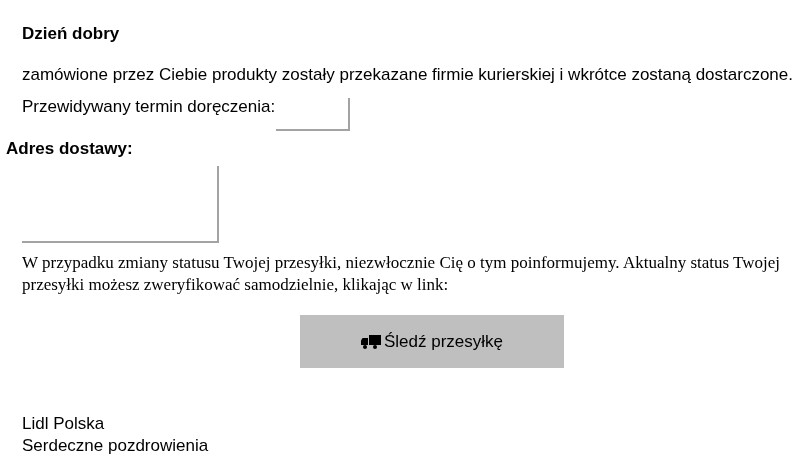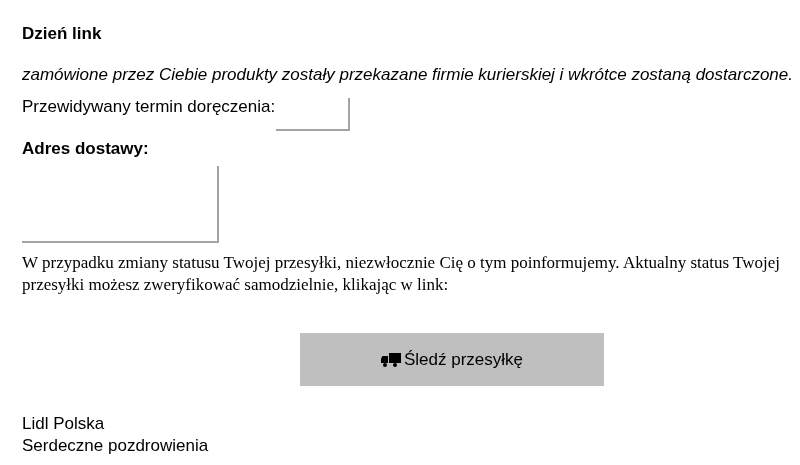--- a/index.html
+++ b/index.html
@@ -24,21 +24,20 @@
     position: absolute;
     left: 22px;
     top: 23px;
     white-space: nowrap;
   }
   .intro {
     position: absolute;
     left: 22px;
     top: 64px;
     white-space: nowrap;
-    font-style: italic;
   }
   .delivery-line {
     position: absolute;
     left: 22px;
     top: 96px;
     white-space: nowrap;
     text-align: center;
   }
   .redact {
     position: absolute;
@@ -48,42 +47,42 @@
     border-bottom: 2px solid #a3a3a3;
   }
   .redact-date {
     left: 276px;
     top: 98px;
     width: 74px;
     height: 33px;
   }
   .address-label {
     position: absolute;
-    left: 22px;
+    left: 6px;
     top: 138px;
     white-space: nowrap;
   }
   .redact-address {
     left: 22px;
     top: 166px;
     width: 197px;
     height: 77px;
   }
   .status {
     position: absolute;
     left: 22px;
     top: 252px;
     width: 762px;
     font-family: Liberation Serif, serif;
   }
   .track-btn {
     position: absolute;
     left: 300px;
-    top: 333px;
-    width: 304px;
+    top: 315px;
+    width: 264px;
     height: 53px;
     background: #bfbfbf;
     color: #000000;
     display: flex;
     align-items: center;
     justify-content: center;
     gap: 3px;
     text-decoration: none;
     cursor: pointer;
     font-size: 17px;
@@ -97,21 +96,21 @@
     position: absolute;
     left: 22px;
     top: 413px;
   }
 </style>
 </head>
 <body>
 
 <div class="email">
 
-  <div class="greeting bold">Dzień link</div>
+  <div class="greeting bold">Dzień dobry</div>
 
   <div class="intro">zamówione przez Ciebie produkty zostały przekazane firmie kurierskiej i wkrótce zostaną dostarczone.</div>
 
   <div class="delivery-line">
     <span>Przewidywany termin doręczenia:</span>
   </div>
 
   <div class="redact redact-date"></div>
 
   <div class="address-label bold">Adres dostawy:</div>

